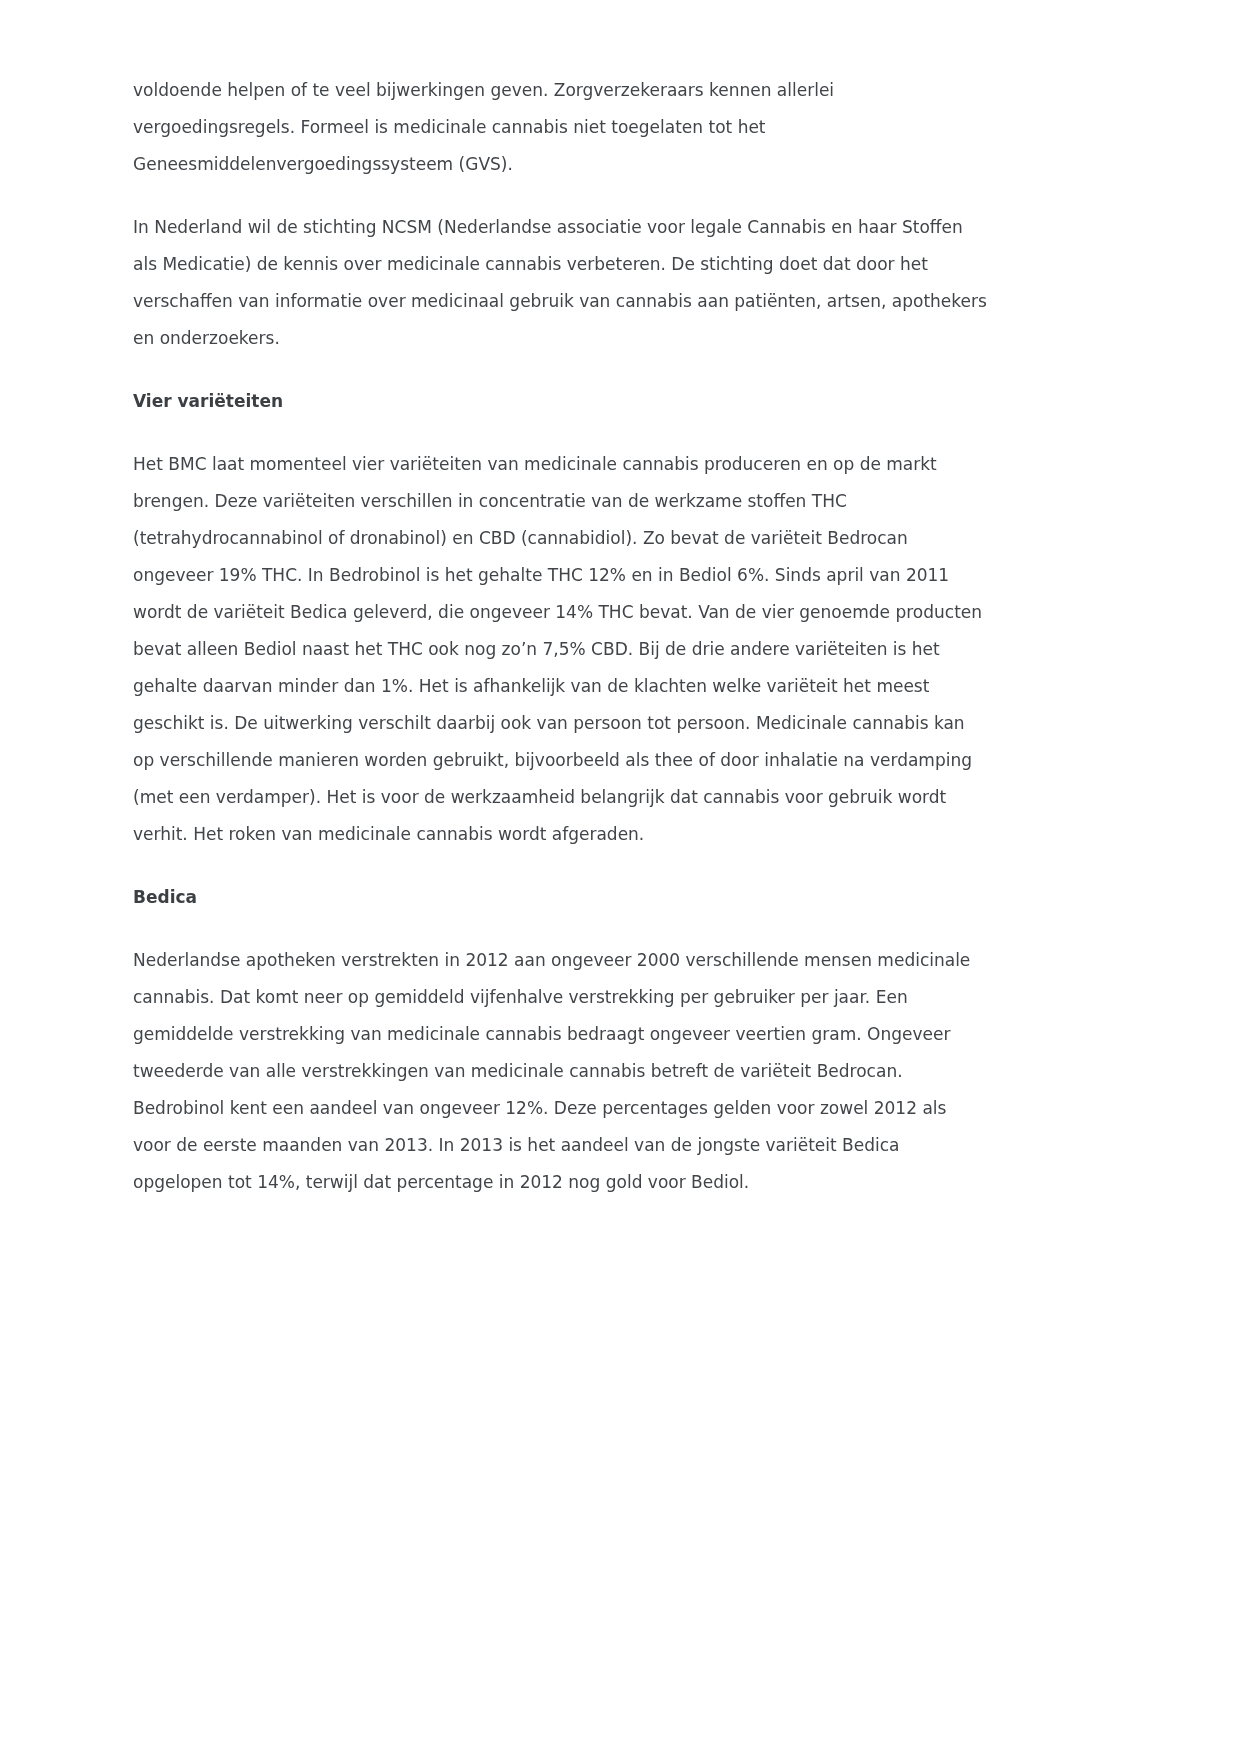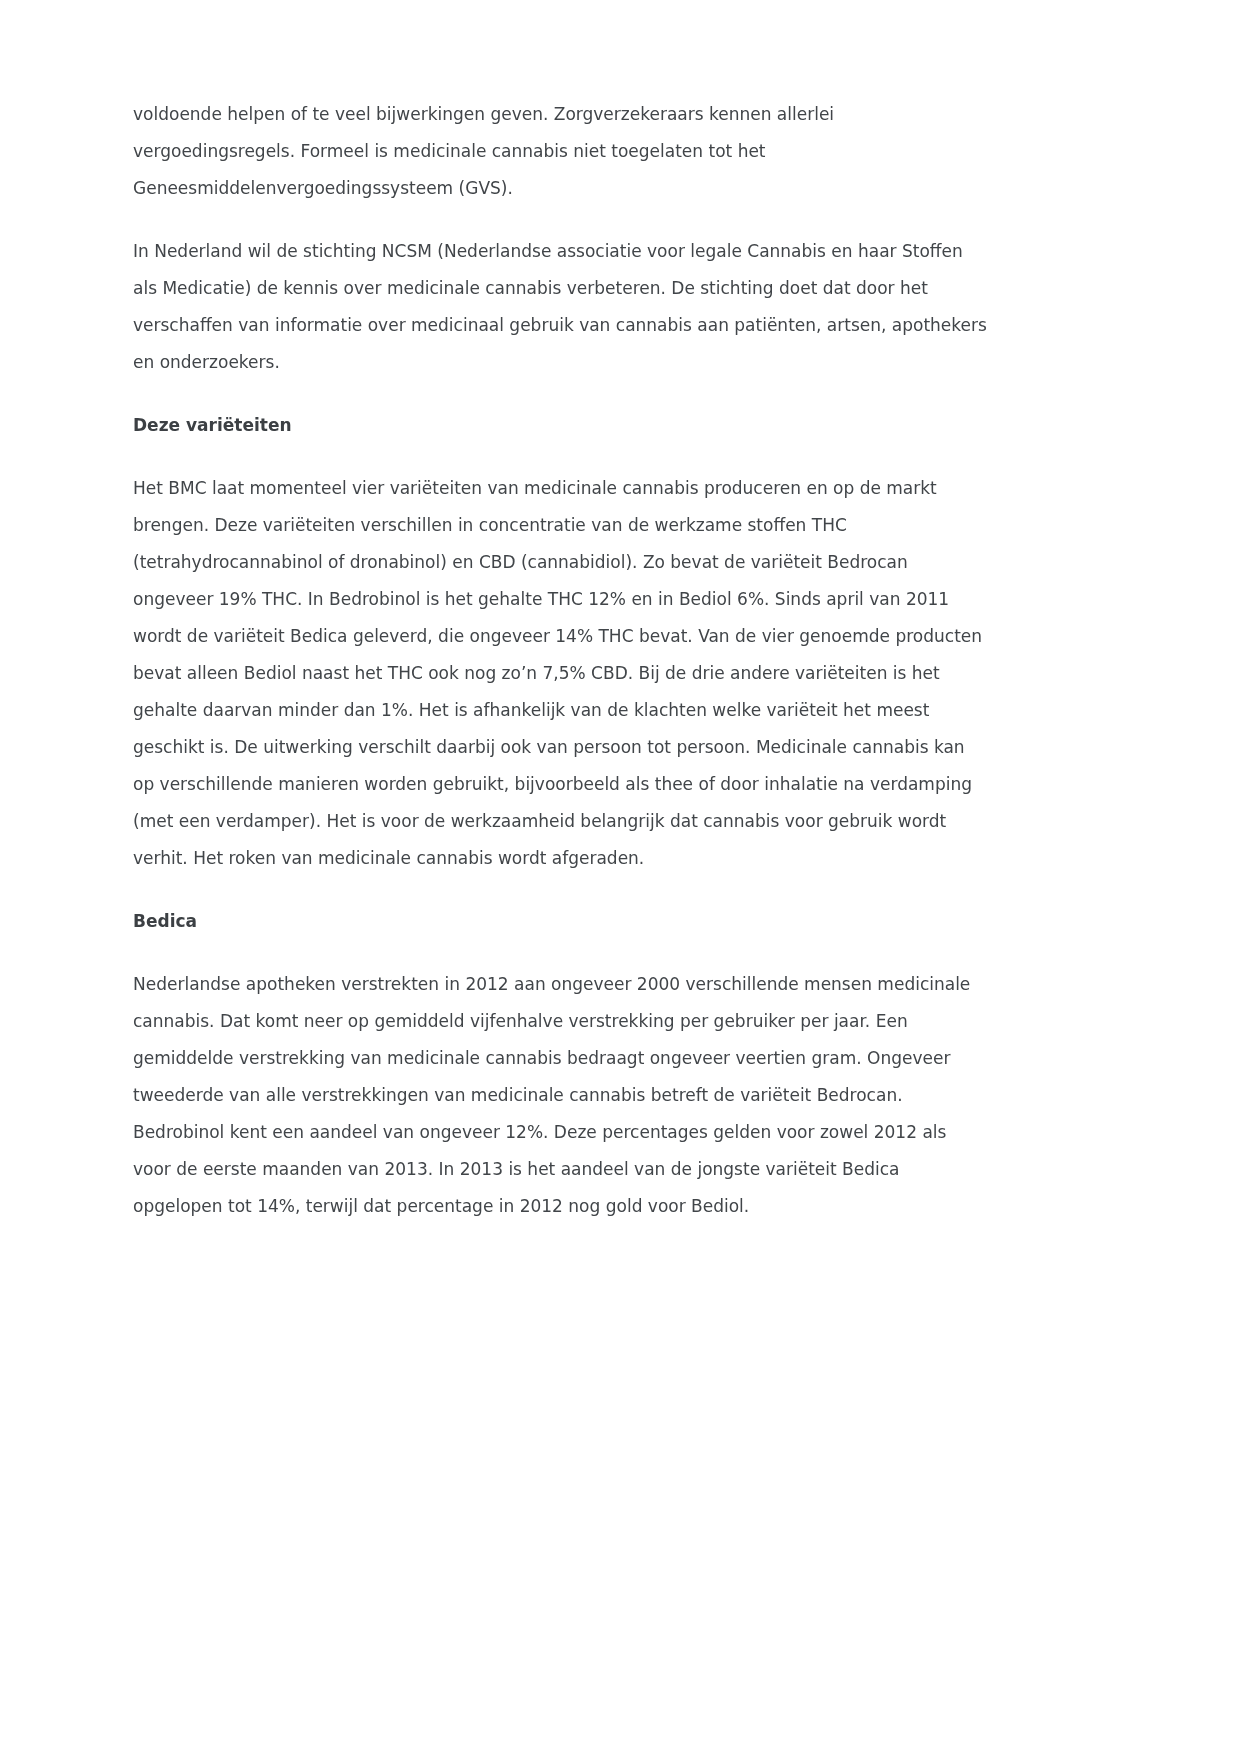--- a/index.html
+++ b/index.html
@@ -10,21 +10,21 @@
   }
   body {
     width: 1241px;
     height: 1754px;
     overflow: hidden;
   }
   .page {
     box-sizing: border-box;
     width: 1241px;
     height: 1754px;
-    padding: 96px 108px 0 133px;
+    padding: 72px 108px 0 133px;
     background: #ffffff;
   }
   .doc-paragraph,
   .doc-heading {
     font-family: "DejaVu Sans", "Liberation Sans", sans-serif;
     font-size: 17px;
     line-height: 37px;
     color: #414549;
     margin: 0 0 26px 0;
     white-space: pre-line;   
@@ -42,21 +42,21 @@
 
   <p class="doc-paragraph">voldoende helpen of te veel bijwerkingen geven. Zorgverzekeraars kennen allerlei
 vergoedingsregels. Formeel is medicinale cannabis niet toegelaten tot het
 Geneesmiddelenvergoedingssysteem (GVS).</p>
 
   <p class="doc-paragraph">In Nederland wil de stichting NCSM (Nederlandse associatie voor legale Cannabis en haar Stoffen
 als Medicatie) de kennis over medicinale cannabis verbeteren. De stichting doet dat door het
 verschaffen van informatie over medicinaal gebruik van cannabis aan patiënten, artsen, apothekers
 en onderzoekers.</p>
 
-  <h2 class="doc-heading">Deze variëteiten</h2>
+  <h2 class="doc-heading">Vier variëteiten</h2>
 
   <p class="doc-paragraph">Het BMC laat momenteel vier variëteiten van medicinale cannabis produceren en op de markt
 brengen. Deze variëteiten verschillen in concentratie van de werkzame stoffen THC
 (tetrahydrocannabinol of dronabinol) en CBD (cannabidiol). Zo bevat de variëteit Bedrocan
 ongeveer 19% THC. In Bedrobinol is het gehalte THC 12% en in Bediol 6%. Sinds april van 2011
 wordt de variëteit Bedica geleverd, die ongeveer 14% THC bevat. Van de vier genoemde producten
 bevat alleen Bediol naast het THC ook nog zo’n 7,5% CBD. Bij de drie andere variëteiten is het
 gehalte daarvan minder dan 1%. Het is afhankelijk van de klachten welke variëteit het meest
 geschikt is. De uitwerking verschilt daarbij ook van persoon tot persoon. Medicinale cannabis kan
 op verschillende manieren worden gebruikt, bijvoorbeeld als thee of door inhalatie na verdamping

